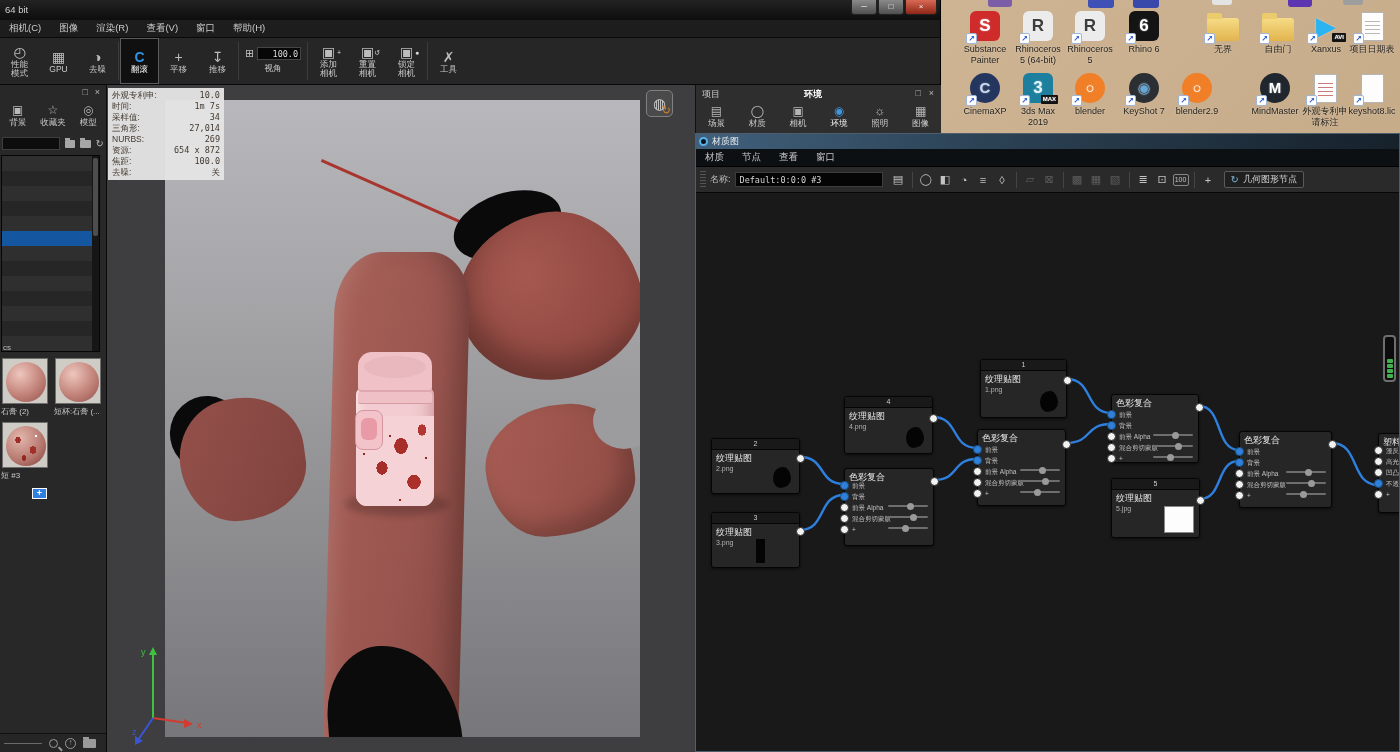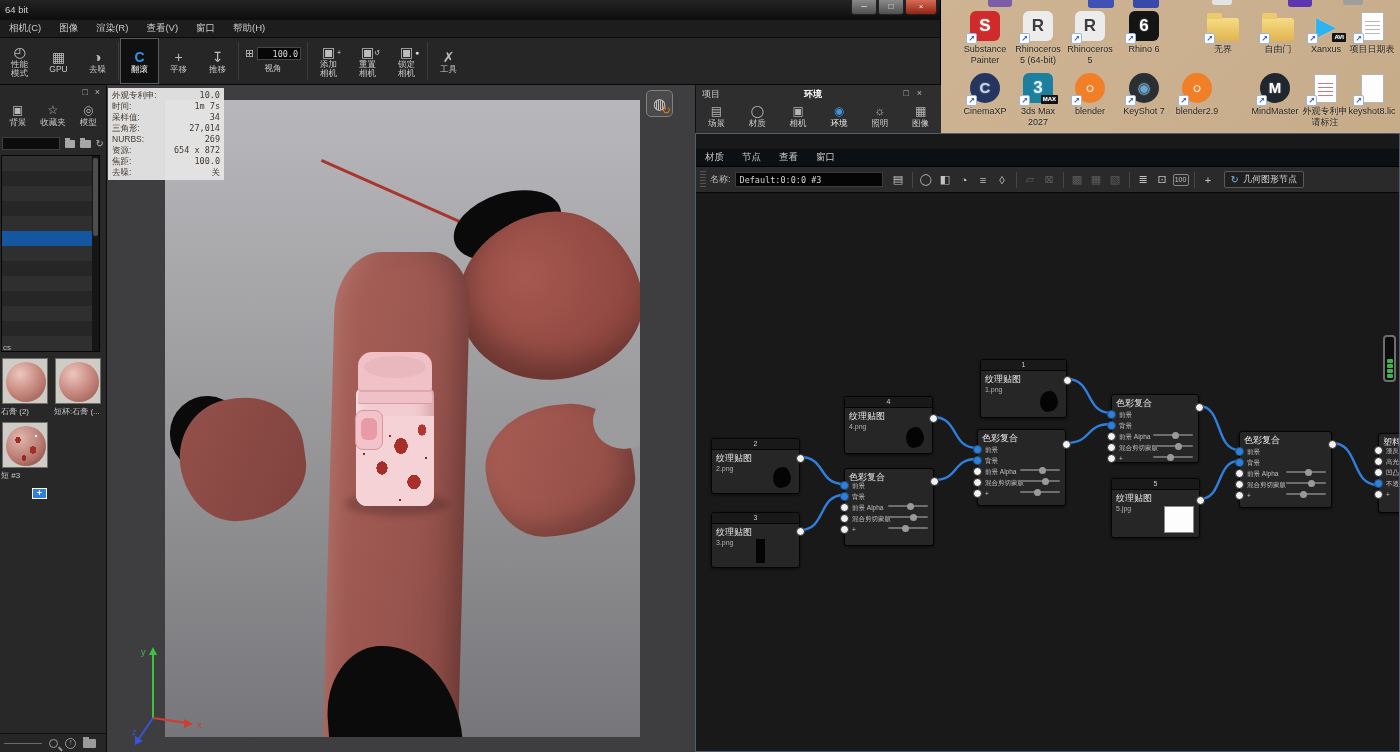--- a/index.html
+++ b/index.html
@@ -143,21 +143,21 @@
     box-shadow:inset 0 -2px 0 #dfa7ae}
   #cap-top{position:absolute;background:#e9b8bf;border-radius:50%}
   #bottle-collar{position:absolute;background:#efc0c6;border-bottom:1px solid #d79ba3;
     border-radius:2px}
   #lock-btn{position:absolute;background:#f2c3c9;border:1px solid #d795a0;border-radius:8px}
   #lock-inner{position:absolute;background:#e89aa6;border-radius:6px}
 
   
   #proj{position:absolute;left:695px;top:85px;width:246px;height:60px;background:#2e2e2e;
     border-left:1px solid #101010}
-  #proj-head{position:absolute;left:0;top:0;right:12px;height:16px;color:#c9c9c9;font-size:9px}
+  #proj-head{position:absolute;left:0;top:0;right:0;height:16px;color:#c9c9c9;font-size:9px}
   #proj-tabs{position:absolute;left:0;top:16px;right:0;height:33px;display:flex}
   .ptab{flex:1;display:flex;flex-direction:column;align-items:center;justify-content:center;
     color:#cfcfcf;font-size:8.5px}
   .ptab .tico{font-size:12px;line-height:13px;color:#b5b5b5}
   .ptab.active .tico{color:#3f95e0}
   .ptab.active{color:#fff}
   .pb{color:#b5b5b5;font-size:9px}
 
   
   #mg{position:absolute;left:695px;top:133px;width:705px;height:619px;border:1px solid #56котор!important}
@@ -227,21 +227,21 @@
 5 (64-bit)</div></div>
       <div class="dicon" style="left: 1063px; top: 10px;"><div class="img"><div class="shape-square" style="background: rgb(236, 236, 236); color: rgb(61, 61, 61);">R</div><span class="shortcut">↗</span></div><div>Rhinoceros
 5</div></div>
       <div class="dicon" style="left: 1117px; top: 10px;"><div class="img"><div class="shape-square" style="background: rgb(20, 20, 20); color: rgb(255, 255, 255);">6</div><span class="shortcut">↗</span></div><div>Rhino 6</div></div>
       <div class="dicon" style="left: 1196px; top: 10px;"><div class="img"><div class="shape-folder"></div><span class="shortcut">↗</span></div><div>无界</div></div>
       <div class="dicon" style="left: 1251px; top: 10px;"><div class="img"><div class="shape-folder"></div><span class="shortcut">↗</span></div><div>自由门</div></div>
       <div class="dicon" style="left: 1299px; top: 10px;"><div class="img"><div class="shape-play" style="color: rgb(44, 179, 242);">▶</div><span class="badge">AVI</span><span class="shortcut">↗</span></div><div>Xanxus</div></div>
       <div class="dicon" style="left: 1345px; top: 10px;"><div class="img"><div class="shape-doc lines"></div><span class="shortcut">↗</span></div><div>项目日期表</div></div>
       <div class="dicon" style="left: 958px; top: 72px;"><div class="img"><div class="shape-circle" style="background: rgb(36, 54, 95); color: rgb(204, 216, 238);">C</div><span class="shortcut">↗</span></div><div>CinemaXP</div></div>
       <div class="dicon" style="left: 1011px; top: 72px;"><div class="img"><div class="shape-square" style="background: rgb(29, 127, 158); color: rgb(226, 244, 249);">3</div><span class="badge">MAX</span><span class="shortcut">↗</span></div><div>3ds Max
-2027</div></div>
+2019</div></div>
       <div class="dicon" style="left: 1063px; top: 72px;"><div class="img"><div class="shape-circle" style="background: rgb(240, 127, 39); color: rgb(255, 255, 255);">○</div><span class="shortcut">↗</span></div><div>blender</div></div>
       <div class="dicon" style="left: 1117px; top: 72px;"><div class="img"><div class="shape-circle" style="background: rgb(43, 47, 51); color: rgb(100, 168, 216);">◉</div><span class="shortcut">↗</span></div><div>KeyShot 7</div></div>
       <div class="dicon" style="left: 1170px; top: 72px;"><div class="img"><div class="shape-circle" style="background: rgb(240, 127, 39); color: rgb(255, 255, 255);">○</div><span class="shortcut">↗</span></div><div>blender2.9</div></div>
       <div class="dicon" style="left: 1248px; top: 72px;"><div class="img"><div class="shape-circle" style="background: rgb(32, 38, 46); color: rgb(255, 255, 255);">M</div><span class="shortcut">↗</span></div><div>MindMaster</div></div>
       <div class="dicon" style="left: 1298px; top: 72px;"><div class="img"><div class="shape-doc lines2"></div><span class="shortcut">↗</span></div><div>外观专利申
 请标注</div></div>
       <div class="dicon" style="left: 1345px; top: 72px;"><div class="img"><div class="shape-doc"></div><span class="shortcut">↗</span></div><div>keyshot8.lic</div></div>
     </div>
 
   <div id="ks">
@@ -474,20 +474,24 @@
           </div>
           <div class="ptab">
             <div class="tico">▦</div>
             <div>图像</div>
           </div>
         </div>
     </div>
   </div>
 
   <div id="mg">
+    <div id="mg-titlebar">
+      <span id="mg-ico"></span>
+      <span>材质图</span>
+    </div>
     <div id="mg-menubar">
         <div class="mi">材质</div>
         <div class="mi">节点</div>
         <div class="mi">查看</div>
         <div class="mi">窗口</div>
       </div>
     <div id="mg-toolbar">
       <div id="mg-grip"></div>
       <span>名称:</span>
       <input id="mg-name-input" value="Default:0:0:0 #3" style="">

